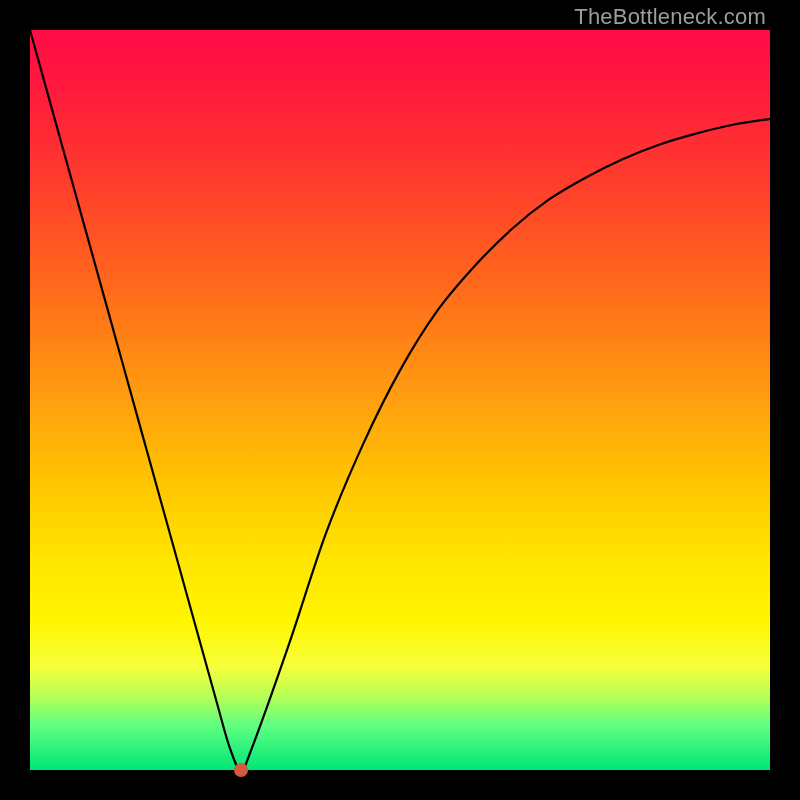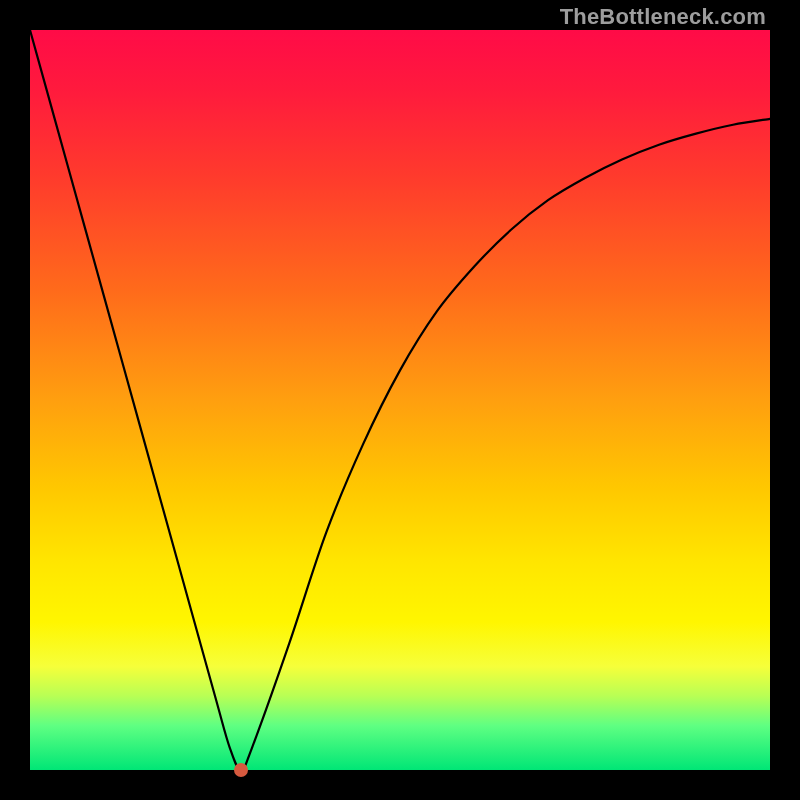--- a/index.html
+++ b/index.html
@@ -39,21 +39,21 @@
       #5fff82 94%,
       #00e676 100%
     );
   }
   .watermark {
     position: absolute;
     top: 4px;
     right: 34px;
     color: #9d9d9d;
     font-size: 22px;
-    font-weight: 700;
+    font-weight: 400;
     letter-spacing: 0.2px;
     z-index: 10;
   }
   svg.curve {
     position: absolute;
     left: 0;
     top: 0;
     width: 740px;
     height: 740px;
     overflow: visible;

